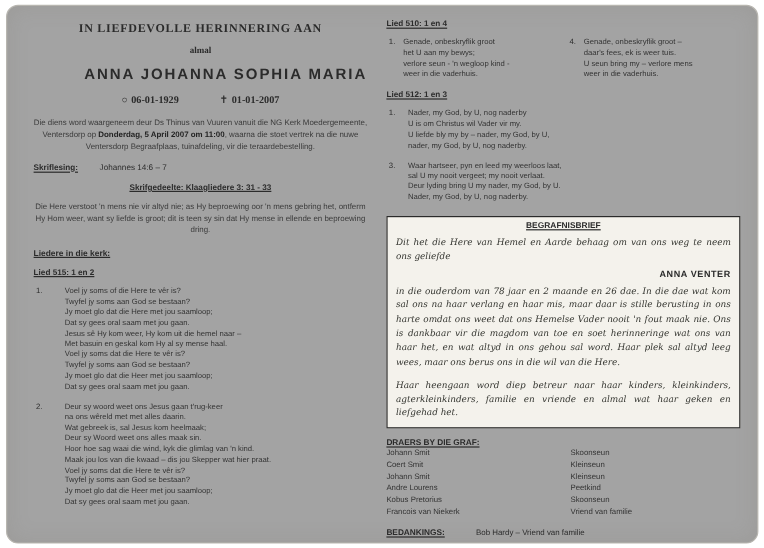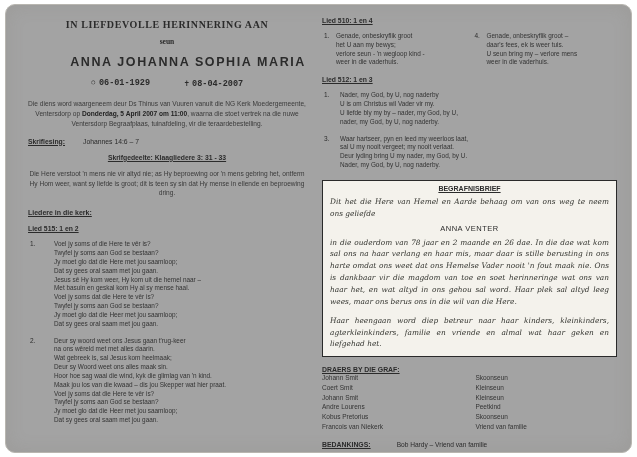--- a/index.html
+++ b/index.html
@@ -17,21 +17,21 @@
   }
   .col-left  { width:278px; flex:none; }
   .col-right { flex:1; min-width:0; }
 
   
   .mem-line { font-family:"Liberation Serif", serif; font-weight:bold; font-size:10px; text-align:center; letter-spacing:.6px; margin-top:4px; }
   .wyle     { font-family:"Liberation Serif", serif; font-weight:bold; font-size:7.5px; text-align:center; margin-top:7px; }
   .name1, .name2 { font-weight:bold; font-size:12.5px; text-align:right; letter-spacing:1.6px; }
   .name1 { margin-top:9px; }
   .name2 { margin-top:3px; }
-  .dates { font-family:Liberation Mono, monospace; font-weight:bold; font-size:8.5px; text-align:center; margin-top:9px; display:flex; justify-content:center; gap:34px; }
+  .dates { font-family:Liberation Serif, serif; font-weight:bold; font-size:8.5px; text-align:center; margin-top:9px; display:flex; justify-content:center; gap:34px; }
   .dates .sym { font-weight:normal; margin-right:3px; }
 
   .intro { font-size:6.6px; line-height:1.5; text-align:center; margin-top:10px; color:#3a3a3a; }
   .intro b { color:#222; }
 
   .skriflesing { display:flex; font-size:6.8px; margin-top:9px; }
   .lbl-bu { font-weight:bold; text-decoration:underline; }
   .skriflesing .val { margin-left:18px; }
 
   .skrifgedeelte-h { font-size:6.8px; font-weight:bold; text-decoration:underline; text-align:center; margin-top:9px; }
@@ -47,45 +47,45 @@
 
   
   .col-right .lied-h:first-child { margin-top:2px; }
   .verse-pair { display:flex; gap:6px; }
   .verse-pair .verse { flex:1; min-width:0; }
   .verse-pair .vnum { width:14px; }
 
   .brief-box { border:1.5px solid #2a2a2a; background:#f4f2ec; margin-top:10px; padding:4px 7px 6px 7px; }
   .brief-title { font-size:7px; font-weight:bold; text-decoration:underline; text-align:center; }
   .script { font-family:"DejaVu Serif", serif; font-style:italic; font-size:7.4px; line-height:1.6; text-align:justify; color:#33342f; margin-top:4px; }
-  .brief-name { font-size:7.5px; font-weight:normal; text-align:center; letter-spacing:.5px; margin:4px 0 3px 0; }
+  .brief-name { font-size:7.5px; font-weight:bold; text-align:right; letter-spacing:.5px; margin:4px 0 3px 0; }
 
   .draers-h { font-size:6.9px; font-weight:bold; text-decoration:underline; margin-top:9px; }
   .draers-row { display:flex; font-size:6.5px; line-height:1.5; color:#333; }
   .draers-row .dname { width:52%; }
   .draers-row .drole { flex:1; }
 
   .bedankings { display:flex; font-size:6.9px; margin-top:9px; }
   .bedankings .val { margin-left:26px; font-size:6.6px; }
 
   .notices { margin-top:8px; text-align:center; }
   .notice-bold { font-size:7px; font-weight:bold; line-height:1.5; }
 </style>
 </head>
 <body>
 
 <div class="paper">
 
   <div class="col-left">
     <div class="mem-line">IN LIEFDEVOLLE HERINNERING AAN</div>
-    <div class="wyle">seun</div>
+    <div class="wyle">almal</div>
     <div class="name1">ANNA JOHANNA SOPHIA MARIA</div>
     <div class="dates">
       <span><span class="sym">○</span><span>06-01-1929</span></span>
-      <span><span class="sym">✝</span><span>08-04-2007</span></span>
+      <span><span class="sym">✝</span><span>01-01-2007</span></span>
     </div>
 
     <div class="intro"><span>Die diens word waargeneem deur Ds Thinus van Vuuren vanuit die NG Kerk Moedergemeente, Ventersdorp op </span><b>Donderdag, 5 April 2007 om 11:00</b><span>, waarna die stoet vertrek na die nuwe Ventersdorp Begraafplaas, tuinafdeling, vir die teraardebestelling.</span></div>
 
     <div class="skriflesing">
       <span class="lbl-bu">Skriflesing:</span>
       <span class="val">Johannes 14:6 – 7</span>
     </div>
 
     <div class="skrifgedeelte-h">Skrifgedeelte: Klaagliedere 3: 31 - 33</div>

